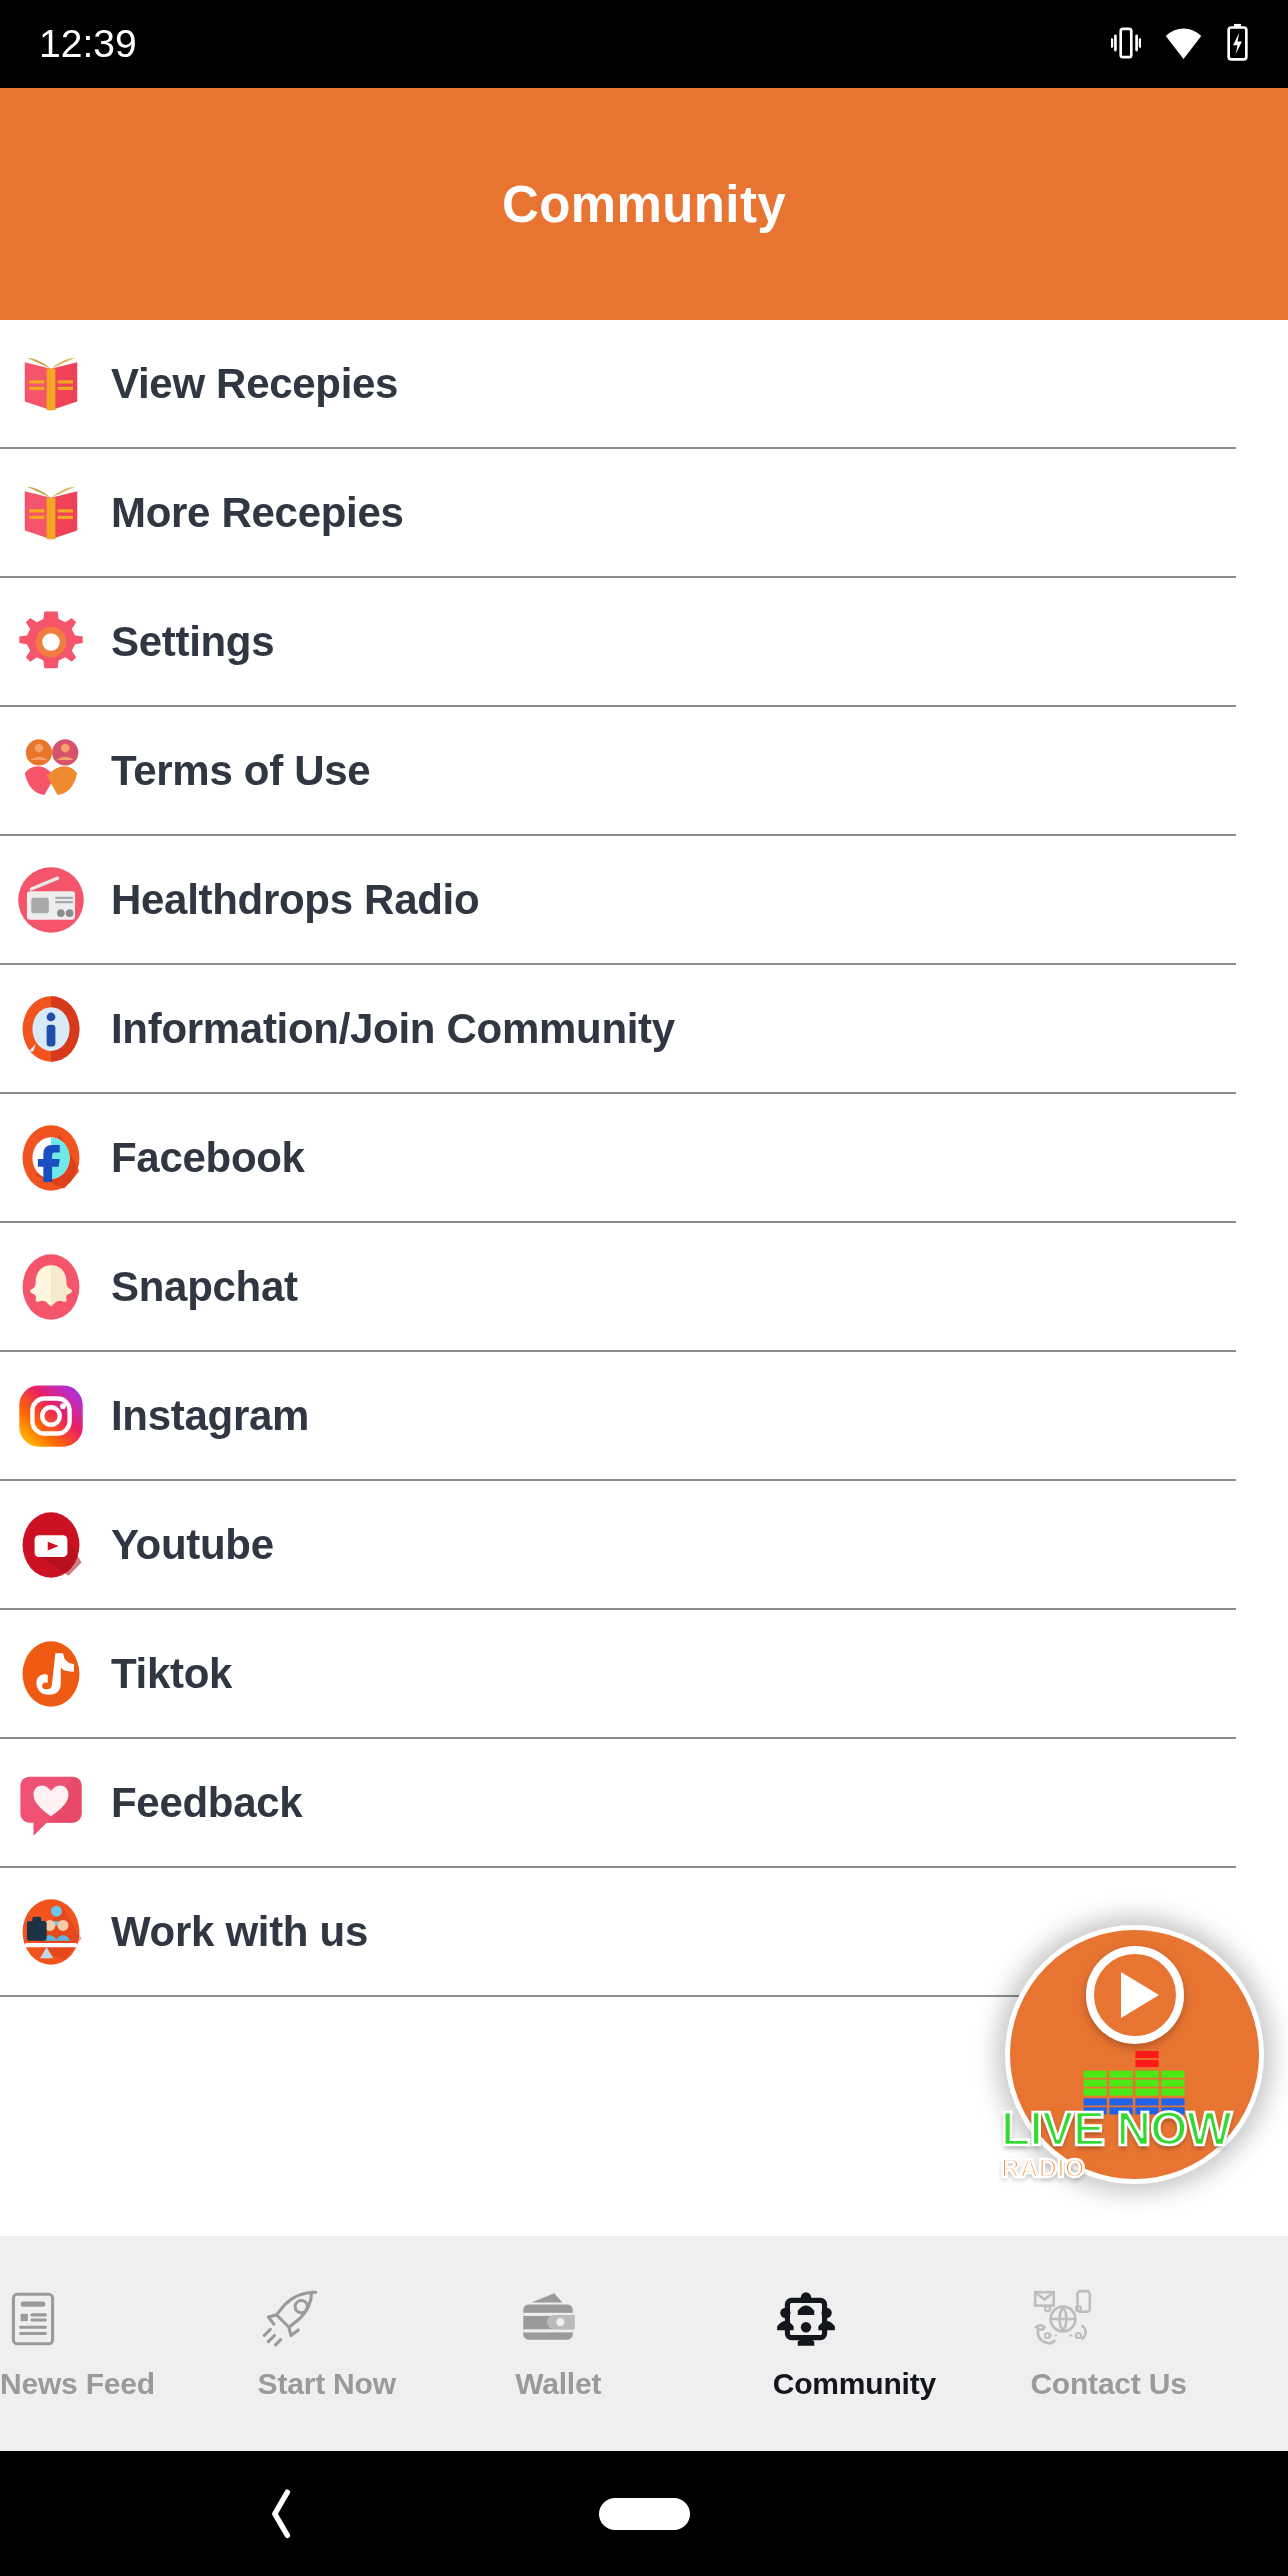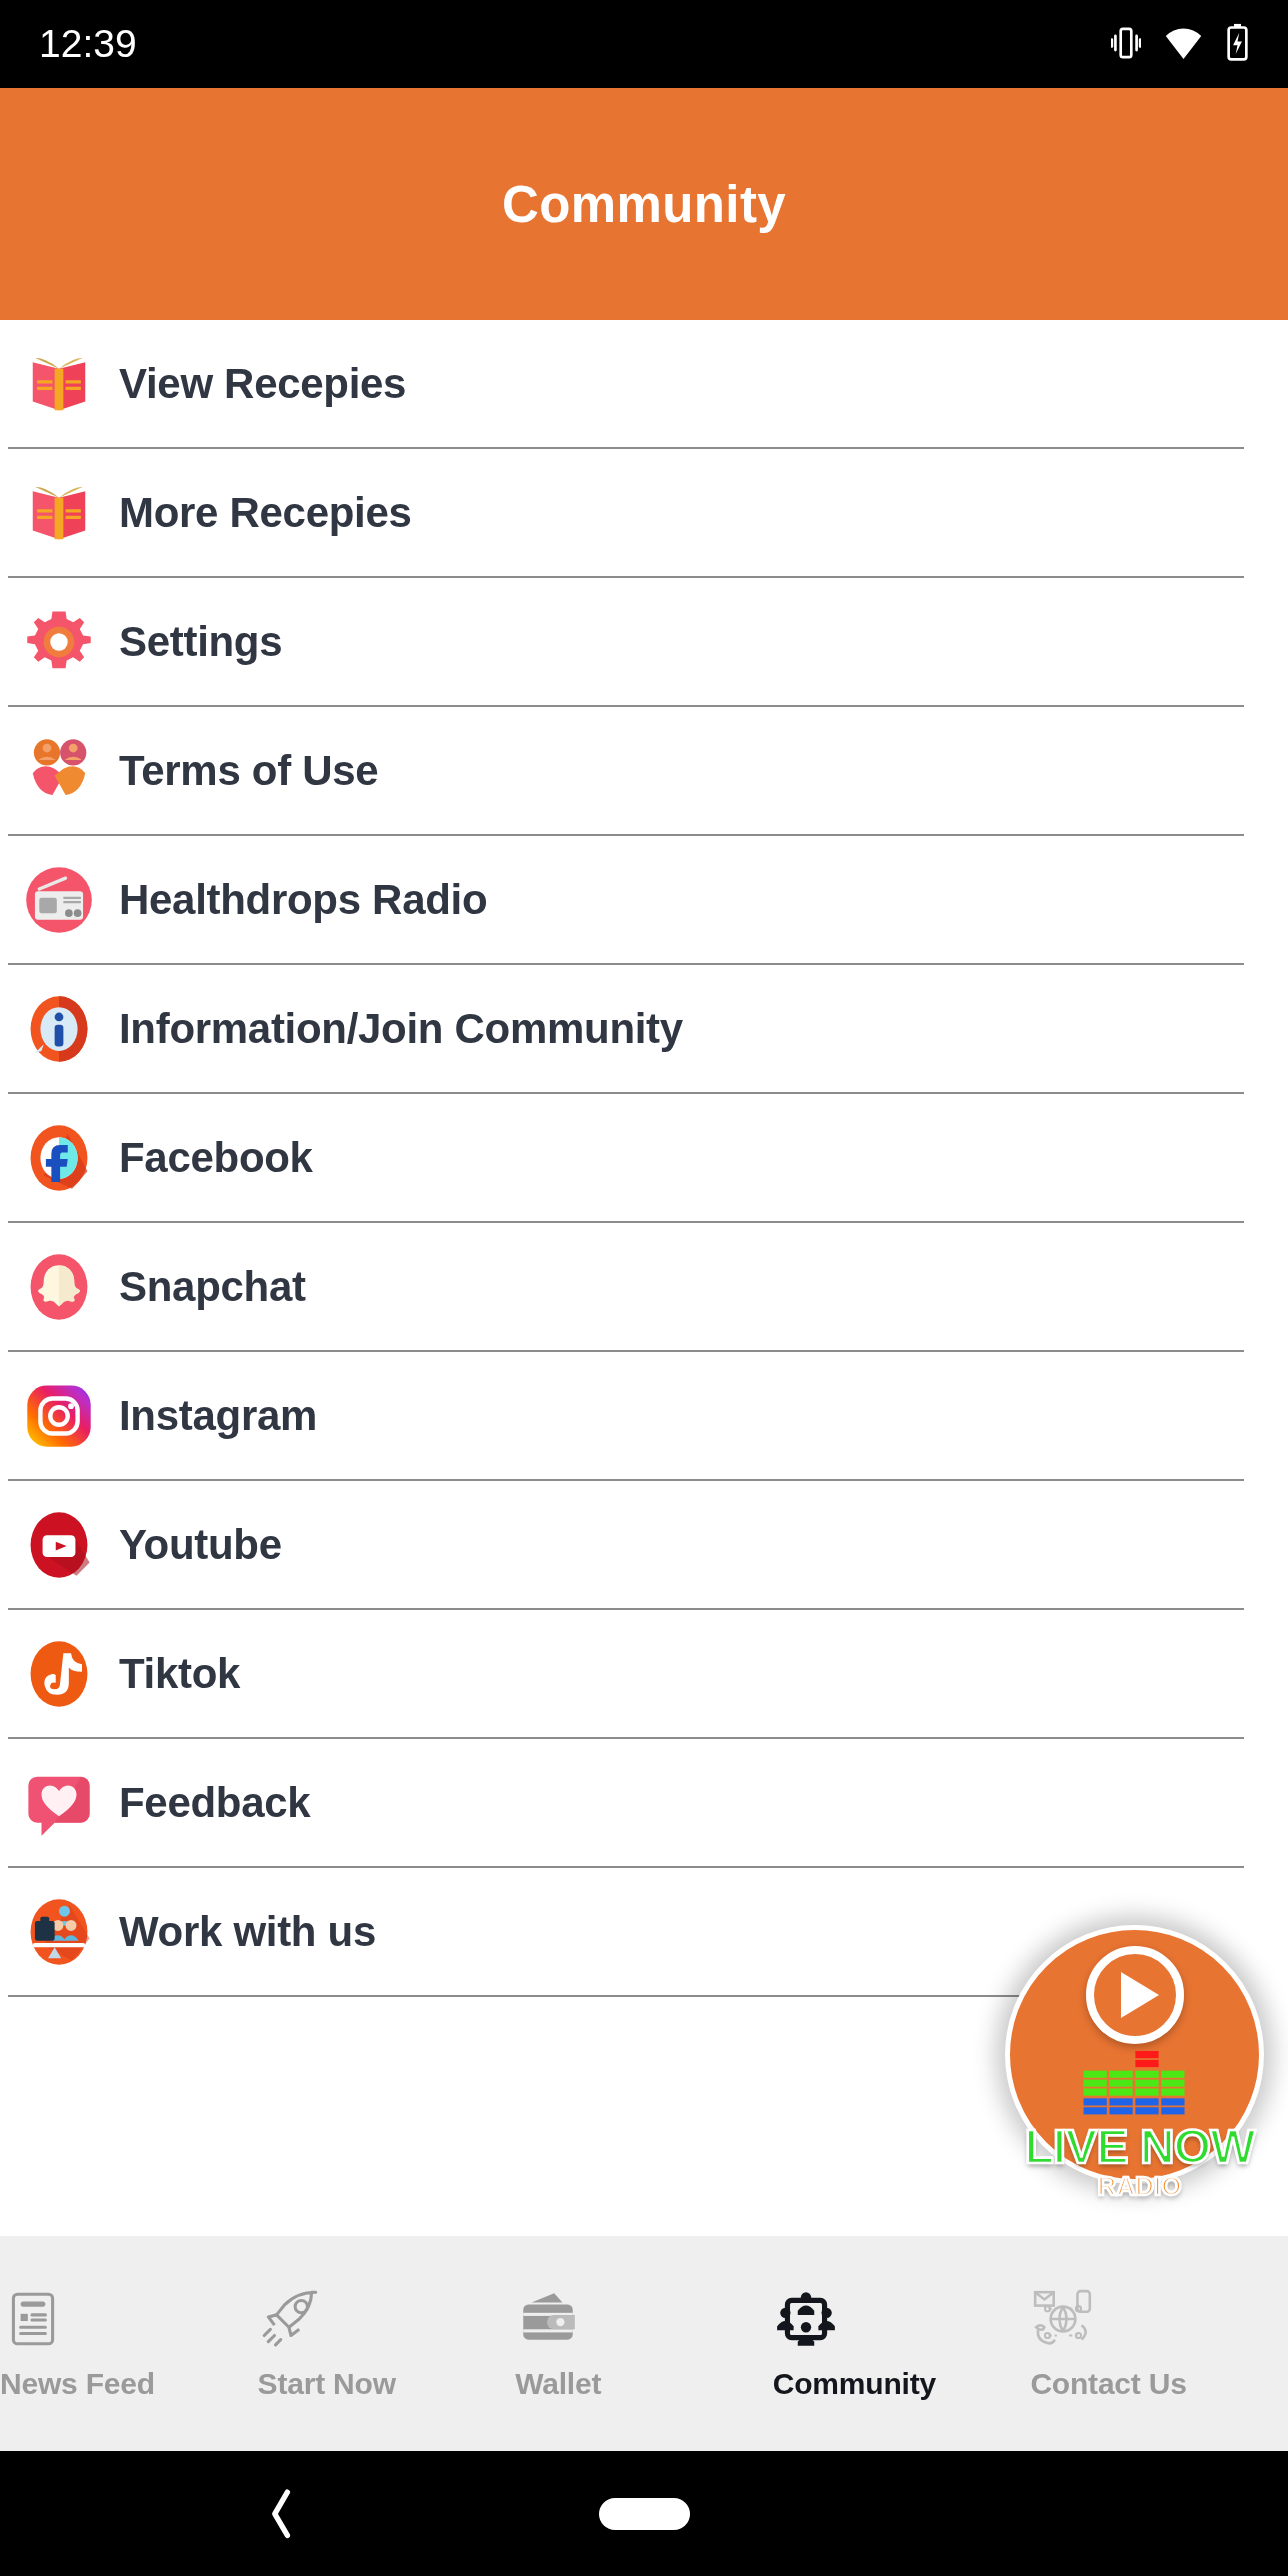--- a/index.html
+++ b/index.html
@@ -34,21 +34,20 @@
   
   .list {
     position:absolute; top:320px; left:0; width:1288px; height:1916px;
     background:#fff; overflow:hidden;
   }
   .row {
     position:relative; height:129px; width:1236px;
     display:flex; align-items:center;
     border-bottom:2.7px solid #8C8C8C;
     background:#fff;
-    margin-left:8px;
   }
   .row-icon {
     width:70px; height:70px; margin-left:16px; margin-right:25px;
     flex:0 0 auto; position:relative;
   }
   .row-icon svg { width:100%; height:100%; display:block; }
   .row-label {
     font-size:42px; font-weight:bold; color:#303642; letter-spacing:-0.3px;
     white-space:nowrap;
   }
@@ -73,22 +72,22 @@
   }
   .fab-play .tri {
     width:0; height:0;
     border-left:38px solid #ffffff;
     border-top:23px solid transparent;
     border-bottom:23px solid transparent;
     margin-left:10.7px;
   }
   .fab-eq { margin-top:7.2px; width:109px; height:66px; }
   .fab-text {
-    position:absolute; left:-9px; top:193px; width:277px;
-    text-align:center; pointer-events:none;
+    position:absolute; left:-9px; top:175px; width:277px;
+    pointer-events:none;
   }
   .fab-live {
     display:block; font-size:48px; font-weight:bold; color:#2FDB2F;
     font-family:"Liberation Sans", sans-serif;
     -webkit-text-stroke:2.7px #ffffff;
     letter-spacing:-0.9px; line-height:47px;
     text-shadow:0 2.7px 5.4px rgba(0,0,0,0.35);
   }
   .fab-radio {
     display:block; font-size:26px; font-weight:bold; color:#F28A28;

